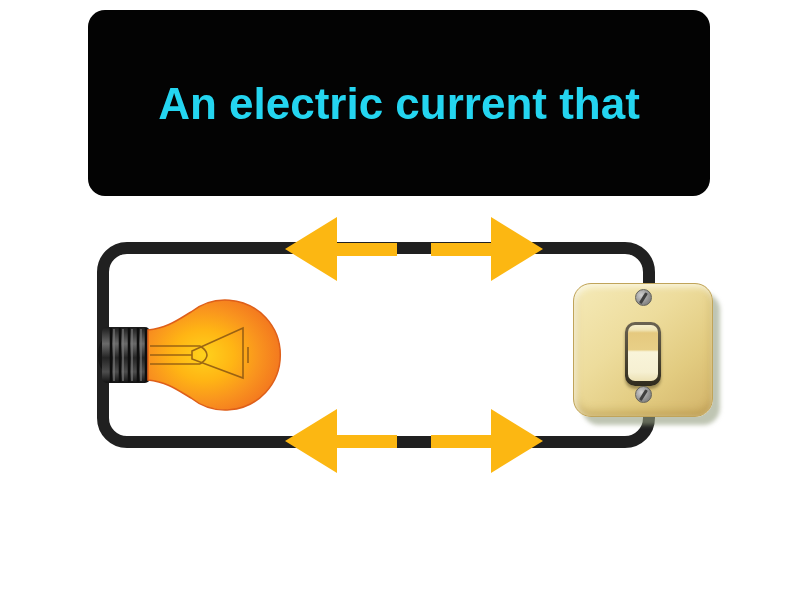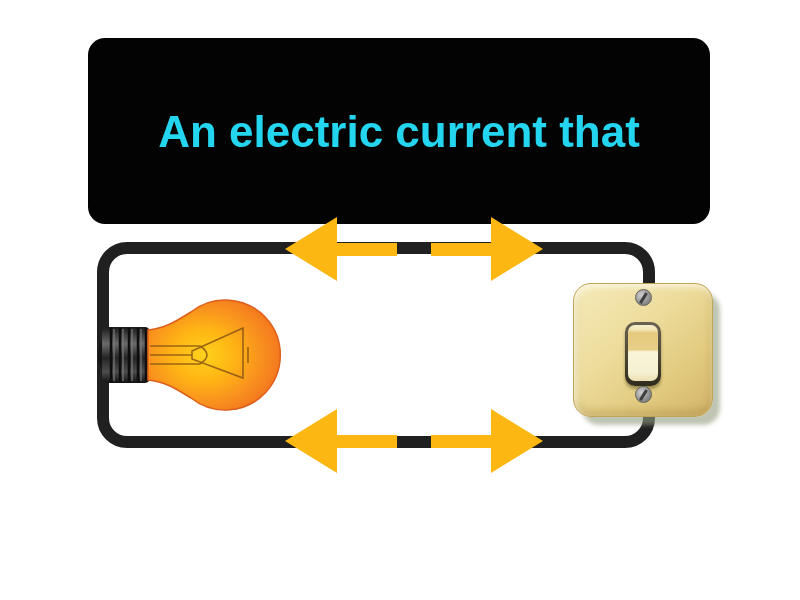--- a/index.html
+++ b/index.html
@@ -6,21 +6,21 @@
   .stage{
     position:relative;width:800px;height:600px;overflow:hidden;
     background:var(--page-bg,#fff);
     font-family:"Liberation Sans", sans-serif;
   }
 
   
   .defbox{
     position:absolute;left:88px;top:10px;width:622px;height:186px;
     background:var(--def-bg,#030303);border-radius:17px;
-    display:flex;flex-direction:column;justify-content:center;align-items:center;margin-top:28px;
+    display:flex;flex-direction:column;justify-content:center;align-items:center;
   }
   .defline{
     color:var(--def-text,#22d5f0);
     font-size:44px;line-height:59px;font-weight:600;
     white-space:nowrap;text-align:center;
   }
 
   
   .circuit{
     position:absolute;left:97px;top:242px;width:558px;height:206px;

